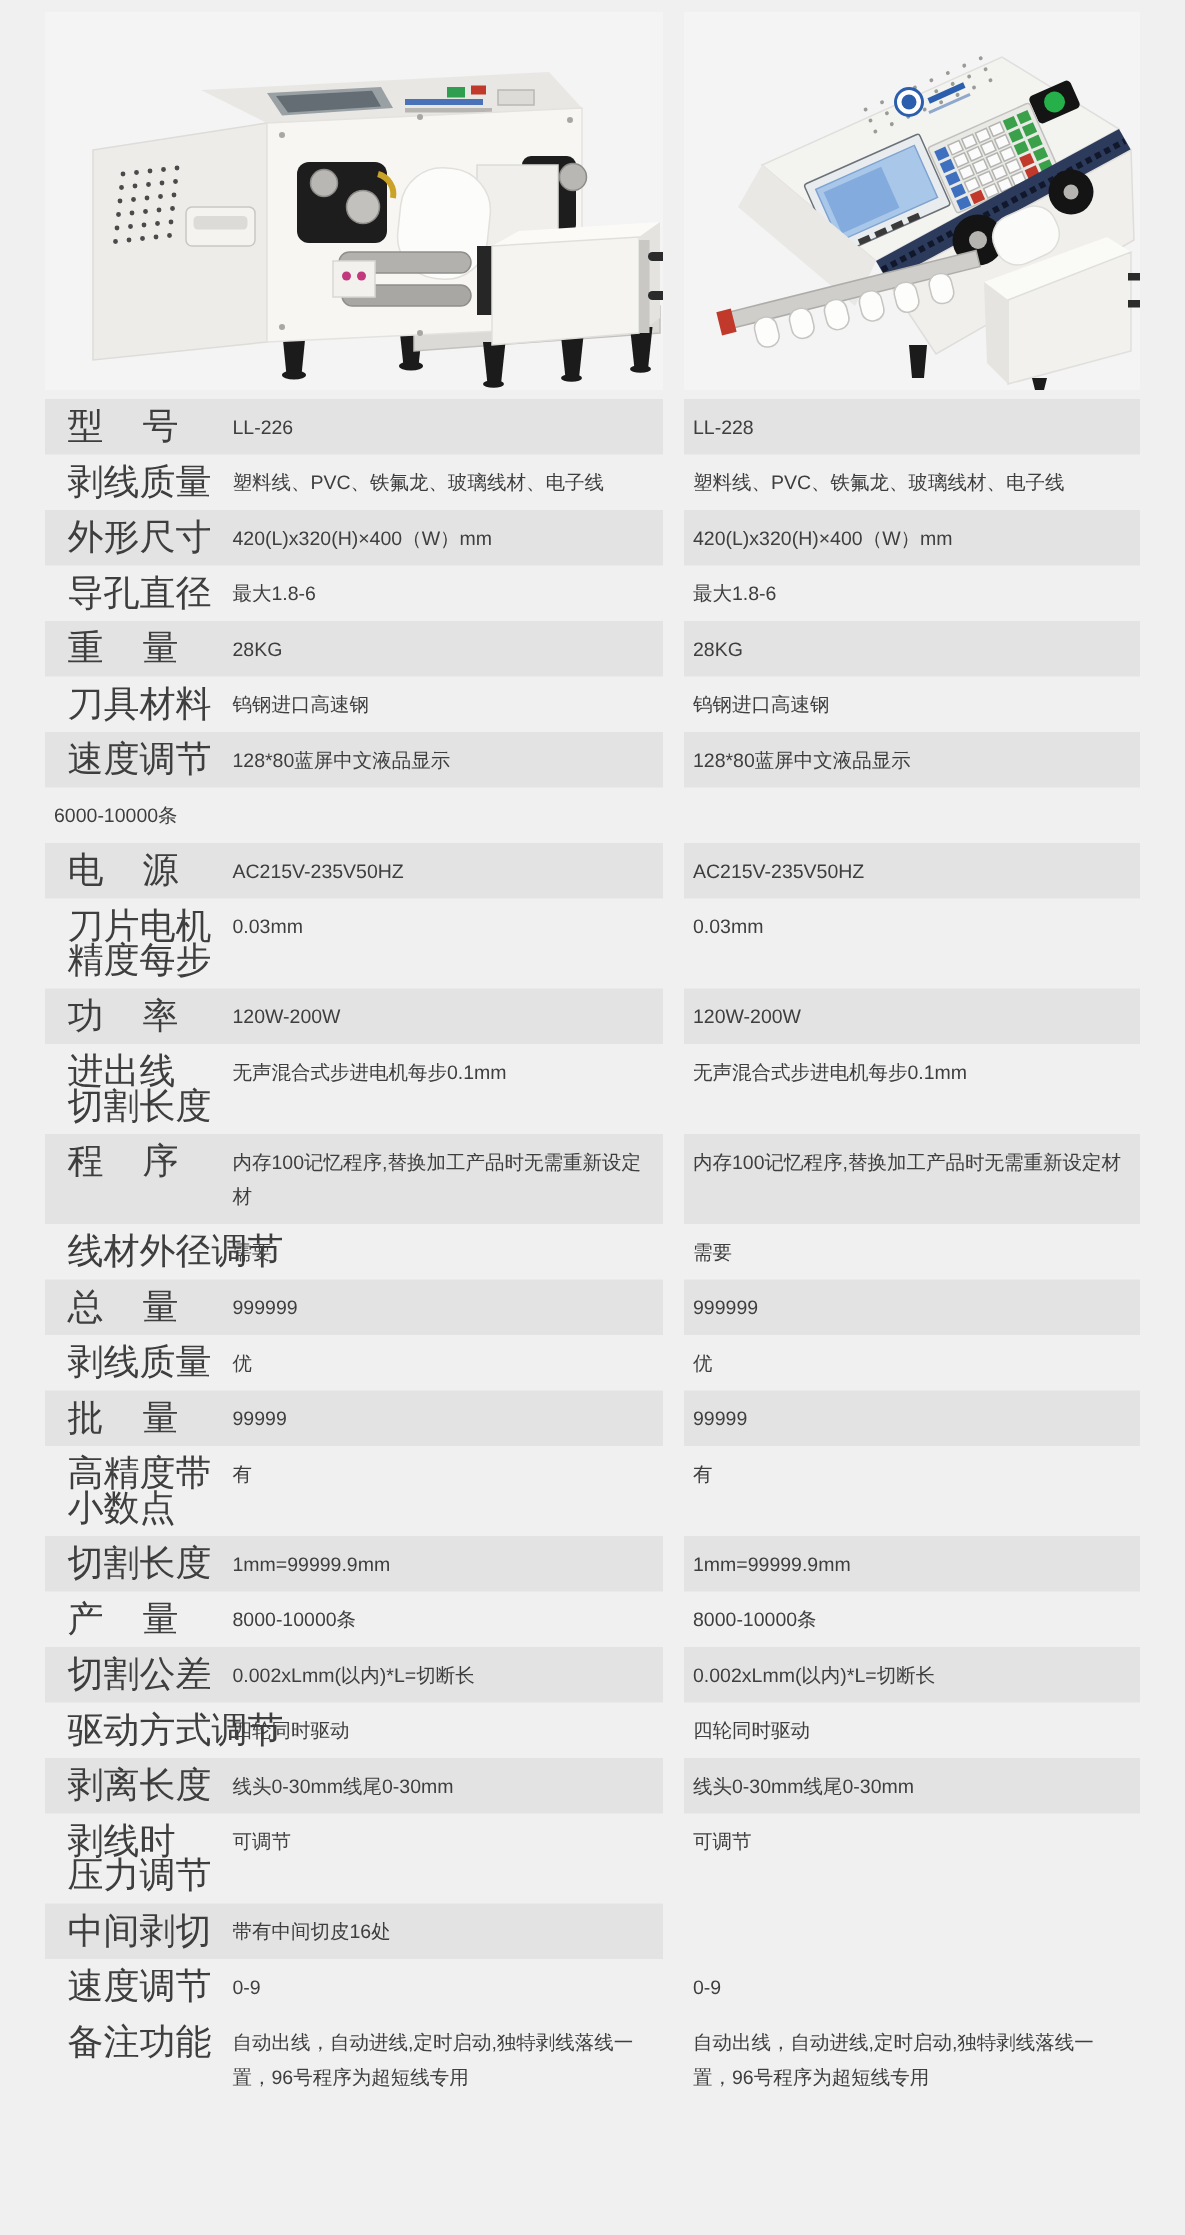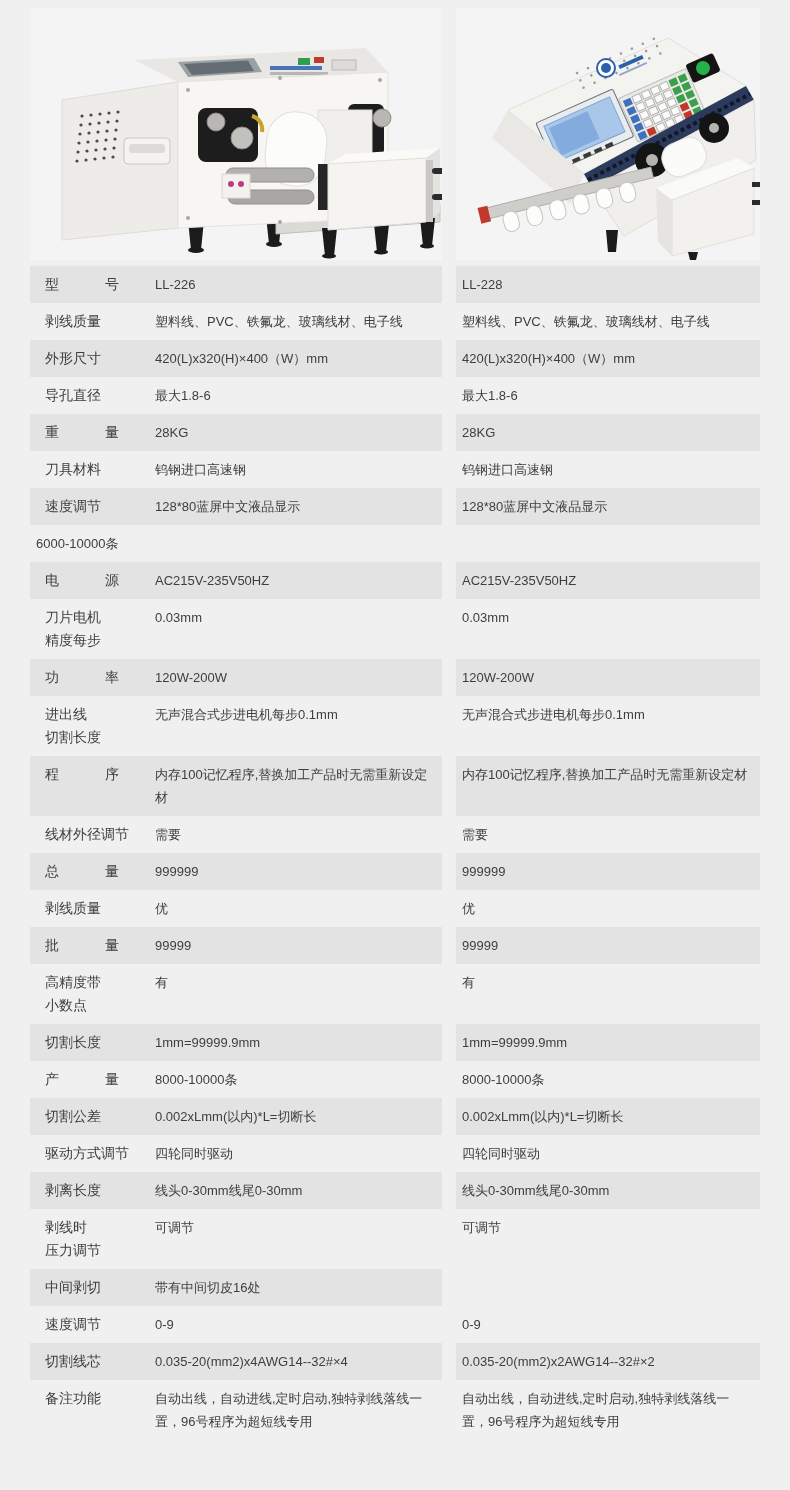--- a/index.html
+++ b/index.html
@@ -16,21 +16,21 @@
   .photo{background:var(--photo-bg);}
   .photo.p1{width:412px;height:252px;}
   .photo.p2{width:304px;height:252px;}
   .photo svg{display:block;}
   .spec-table{padding:0 30px;}
   .row{display:flex;gap:14px;}
   .cell{display:flex;align-items:flex-start;padding:7px 6px 7px 15px;}
   .cell.left{width:412px;}
   .cell.right{width:304px;padding-left:6px;}
   .row.shaded .cell{background:var(--row-shaded);}
-  .label{width:110px;flex-shrink:0;font-size:14px;line-height:23px;white-space:nowrap;}
+  .label{width:110px;flex-shrink:0;font-size:24px;line-height:23px;white-space:nowrap;}
   .label .jline{width:74px;text-align:justify;text-align-last:justify;text-justify:inter-ideograph;}
   .value{font-size:13px;line-height:23px;}
 </style>
 </head>
 <body>
 
 <div class="banner">
 
   <div class="photo p1">
     <svg viewBox="0 0 412 252" width="412" height="252">
@@ -604,31 +604,20 @@
       <div class="label">
           <div>速度调节</div>
         </div>
       <div class="value v1">0-9</div>
     </div>
     <div class="cell right">
       <div class="value v2">0-9</div>
     </div>
   </div>
 
-  <div class="row shaded">
-    <div class="cell left">
-      <div class="label">
-          <div>切割线芯</div>
-        </div>
-      <div class="value v1">0.035-20(mm2)x4AWG14--32#×4</div>
-    </div>
-    <div class="cell right">
-      <div class="value v2">0.035-20(mm2)x2AWG14--32#×2</div>
-    </div>
-  </div>
 
   <div class="row">
     <div class="cell left">
       <div class="label">
           <div>备注功能</div>
         </div>
       <div class="value v1">自动出线，自动进线,定时启动,独特剥线落线一置，96号程序为超短线专用</div>
     </div>
     <div class="cell right">
       <div class="value v2">自动出线，自动进线,定时启动,独特剥线落线一置，96号程序为超短线专用</div>

